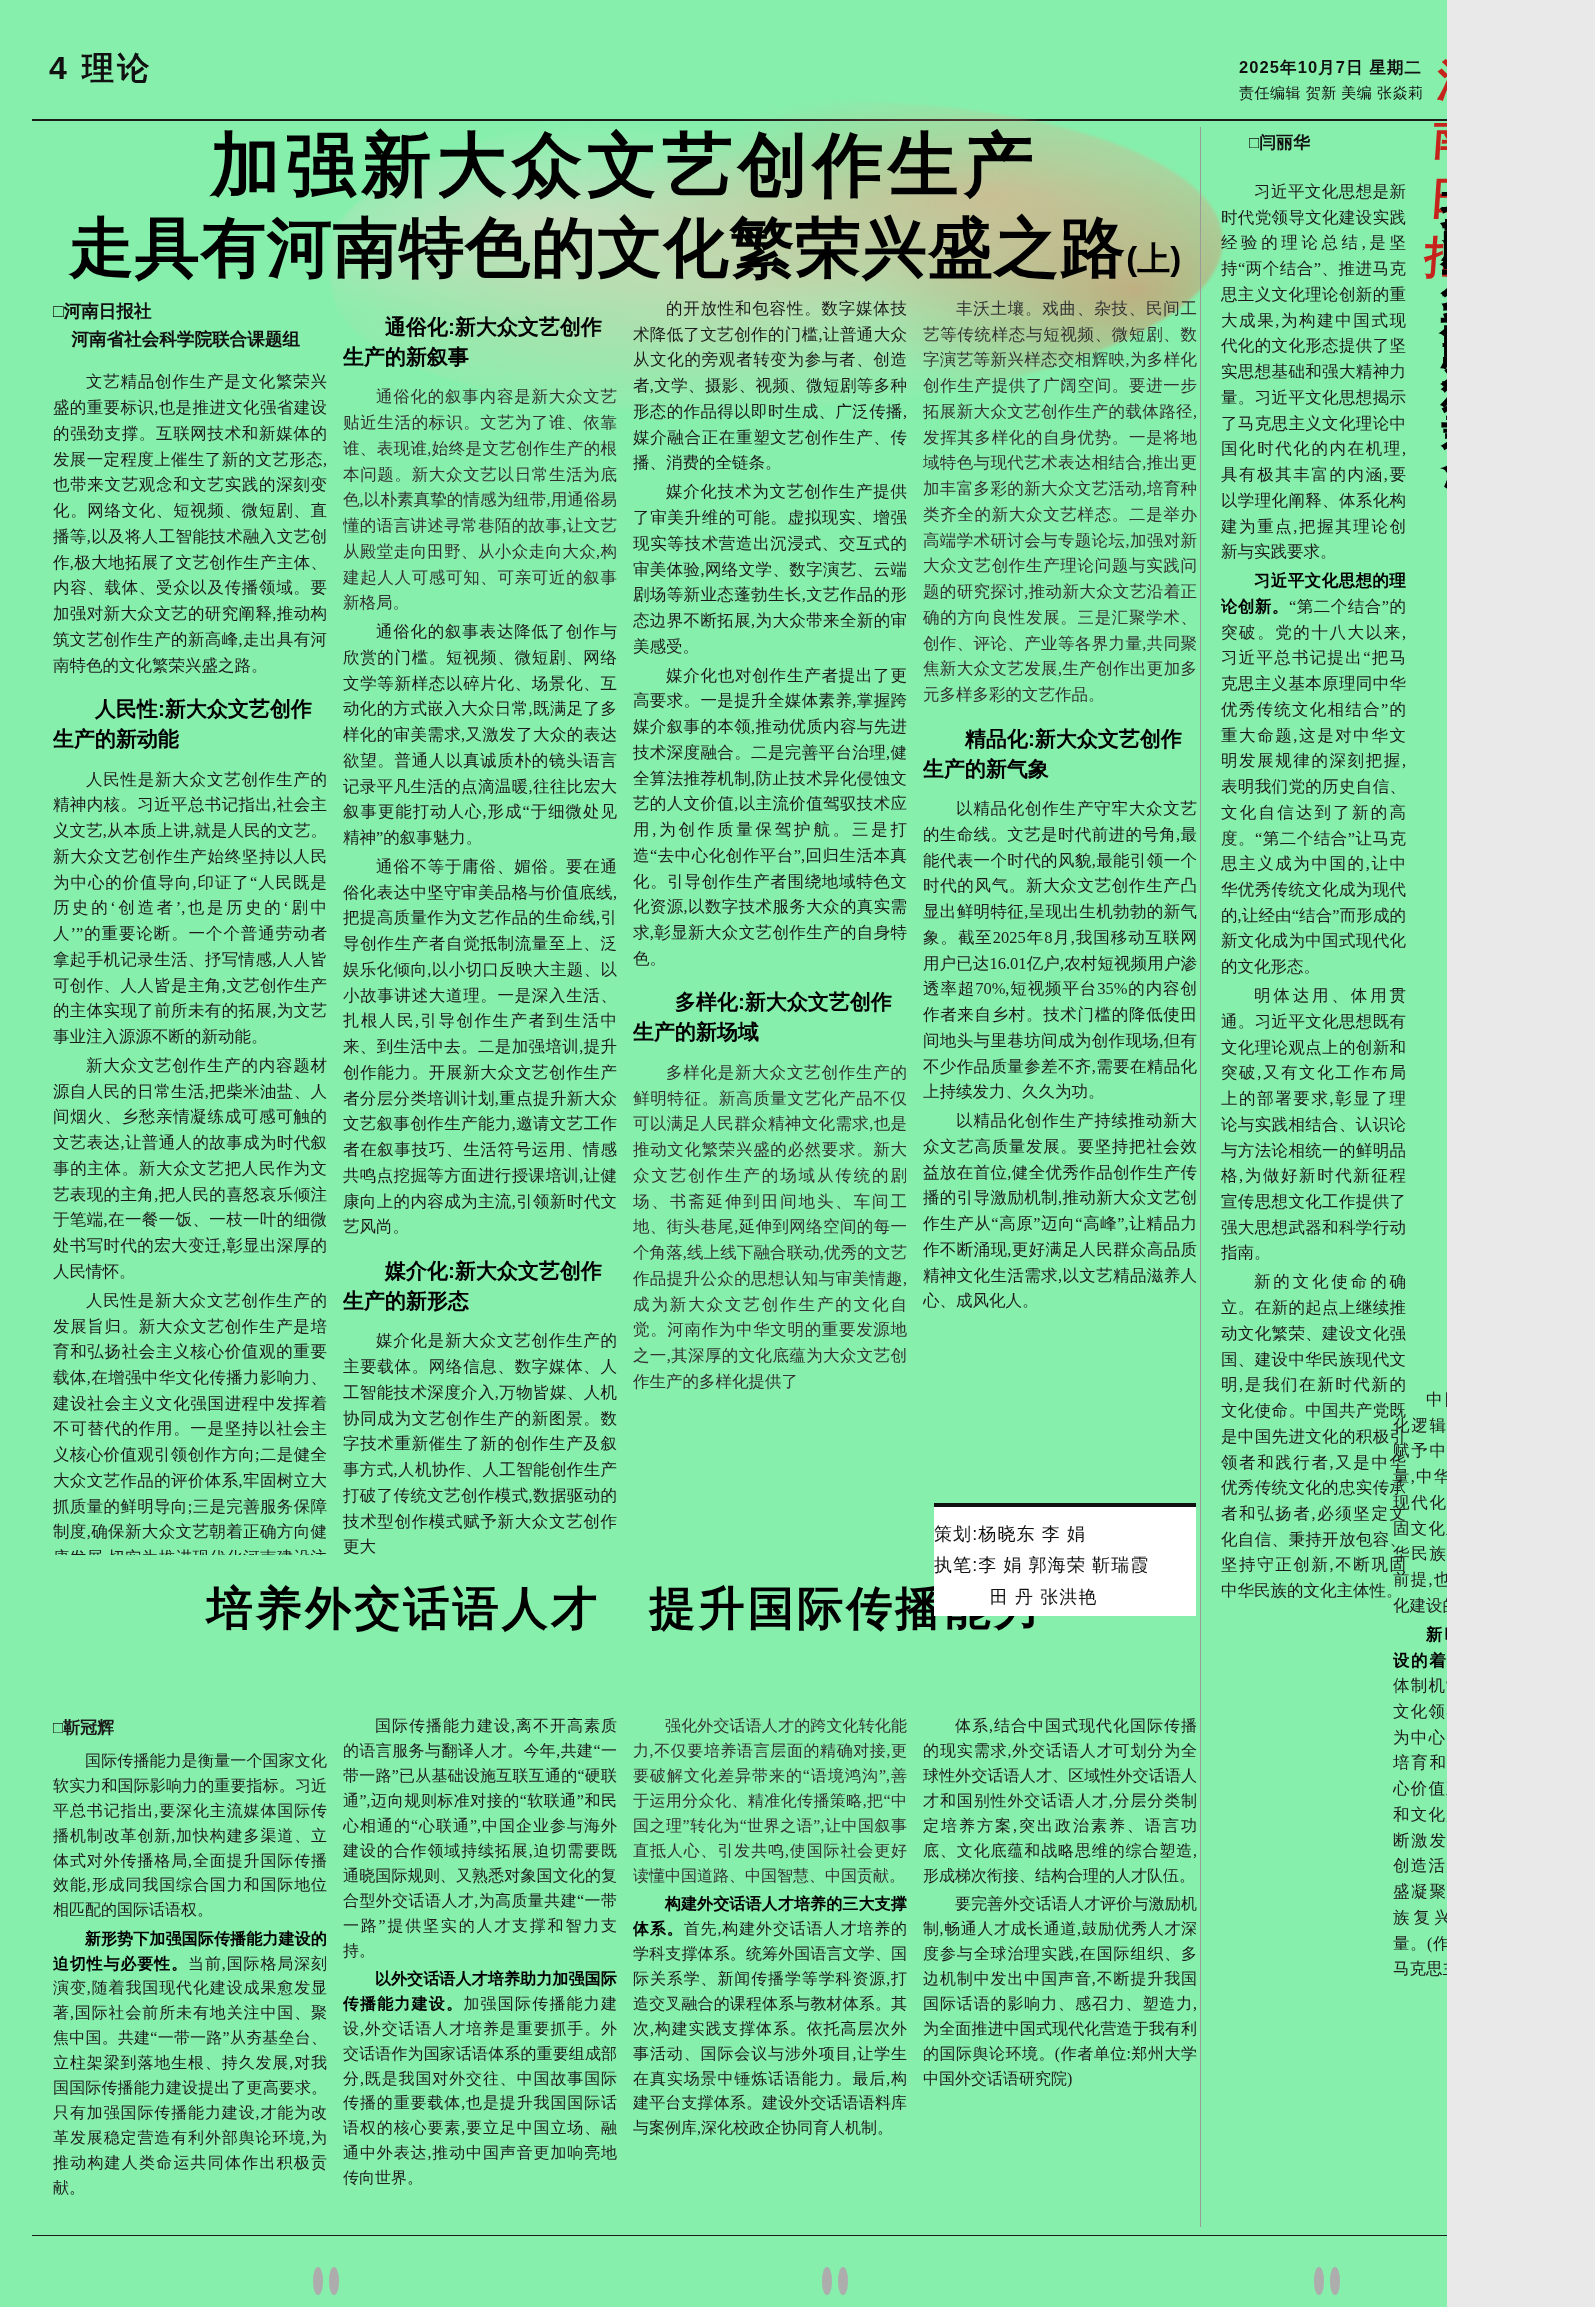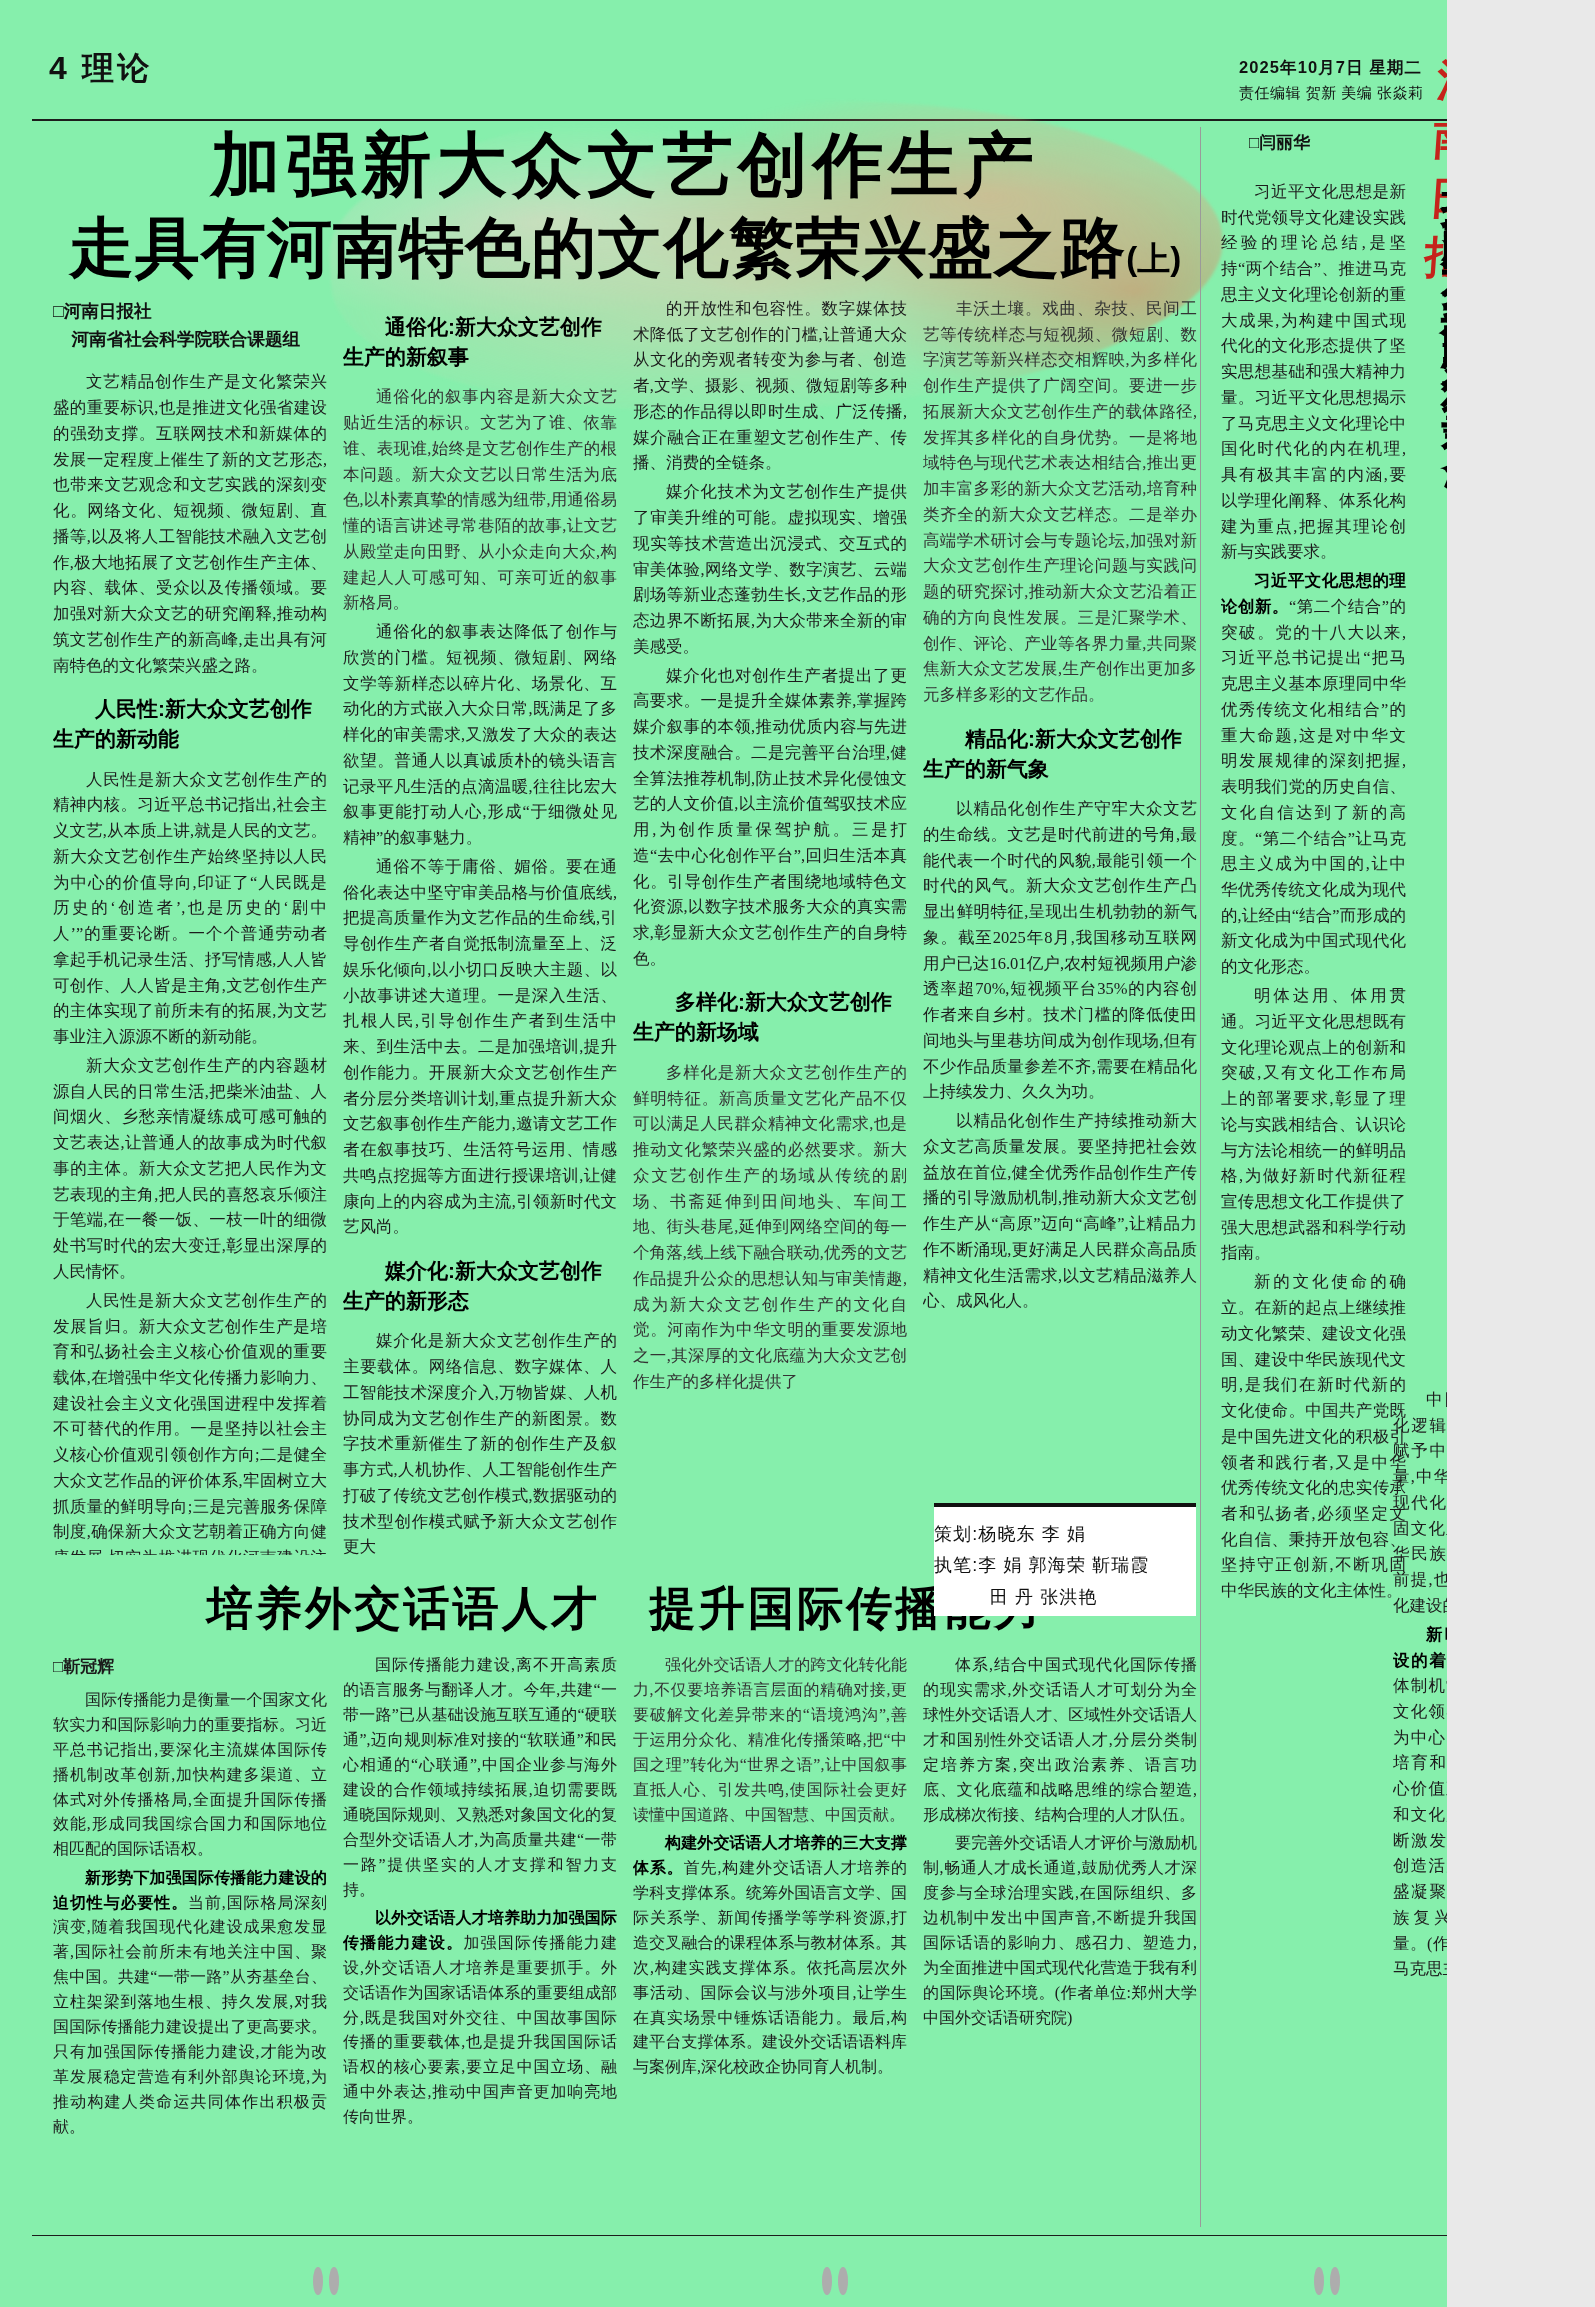--- a/index.html
+++ b/index.html
@@ -25,21 +25,21 @@
     filter:blur(1.6px);transform:rotate(-3deg);border-radius:45% 55% 50% 50%;}
   .main-headline{position:absolute;left:53px;top:129px;width:1144px;text-align:center;z-index:2;
         font-family:"Liberation Sans",sans-serif;font-weight:900;color:#000;}
   .main-headline .l1{font-size:70px;letter-spacing:5.3px;line-height:1.05;}
   .main-headline .l2{font-size:65px;letter-spacing:1.1px;line-height:1.05;margin-top:11.7px;}
   .main-headline .suffix{font-size:33px;font-weight:900;letter-spacing:0;}
   
   .cols{position:absolute;display:flex;gap:16px;z-index:2;}
   .cols .col{flex:0 0 274px;width:274px;overflow:hidden;}
   .main-cols{left:53px;top:296px;width:1144px;height:1259px;}
-  .bottom-cols{left:53px;top:1653px;width:1144px;height:573px;}
+  .bottom-cols{left:53px;top:1714px;width:1144px;height:573px;}
   p.para{font-size:16.5px;line-height:1.56;text-align:justify;text-indent:2em;margin:0 0 3.2px 0;color:#1c1c1c;}
   .bottom-cols p.para{font-size:16px;}
   p.para.kai{color:#333;font-family:"Liberation Serif",serif;}
   .lead{font-weight:bold;font-family:"Liberation Sans",sans-serif;color:#000;}
   .subhead{font-family:Liberation Sans, sans-serif;font-weight:bold;font-size:21px;line-height:1.42;
         text-indent:2em;margin:16px 0 12.8px 0;color:#000;}
   .byline{font-family:"Liberation Sans",sans-serif;font-weight:bold;font-size:17.6px;margin:3.2px 0 0 0;color:#111;}
   .byline.line2{text-indent:1.05em;margin:4.3px 0 18px 0;}
   
   .credits{position:absolute;left:934px;top:1503px;width:262px;border-top:4.3px solid #111;

